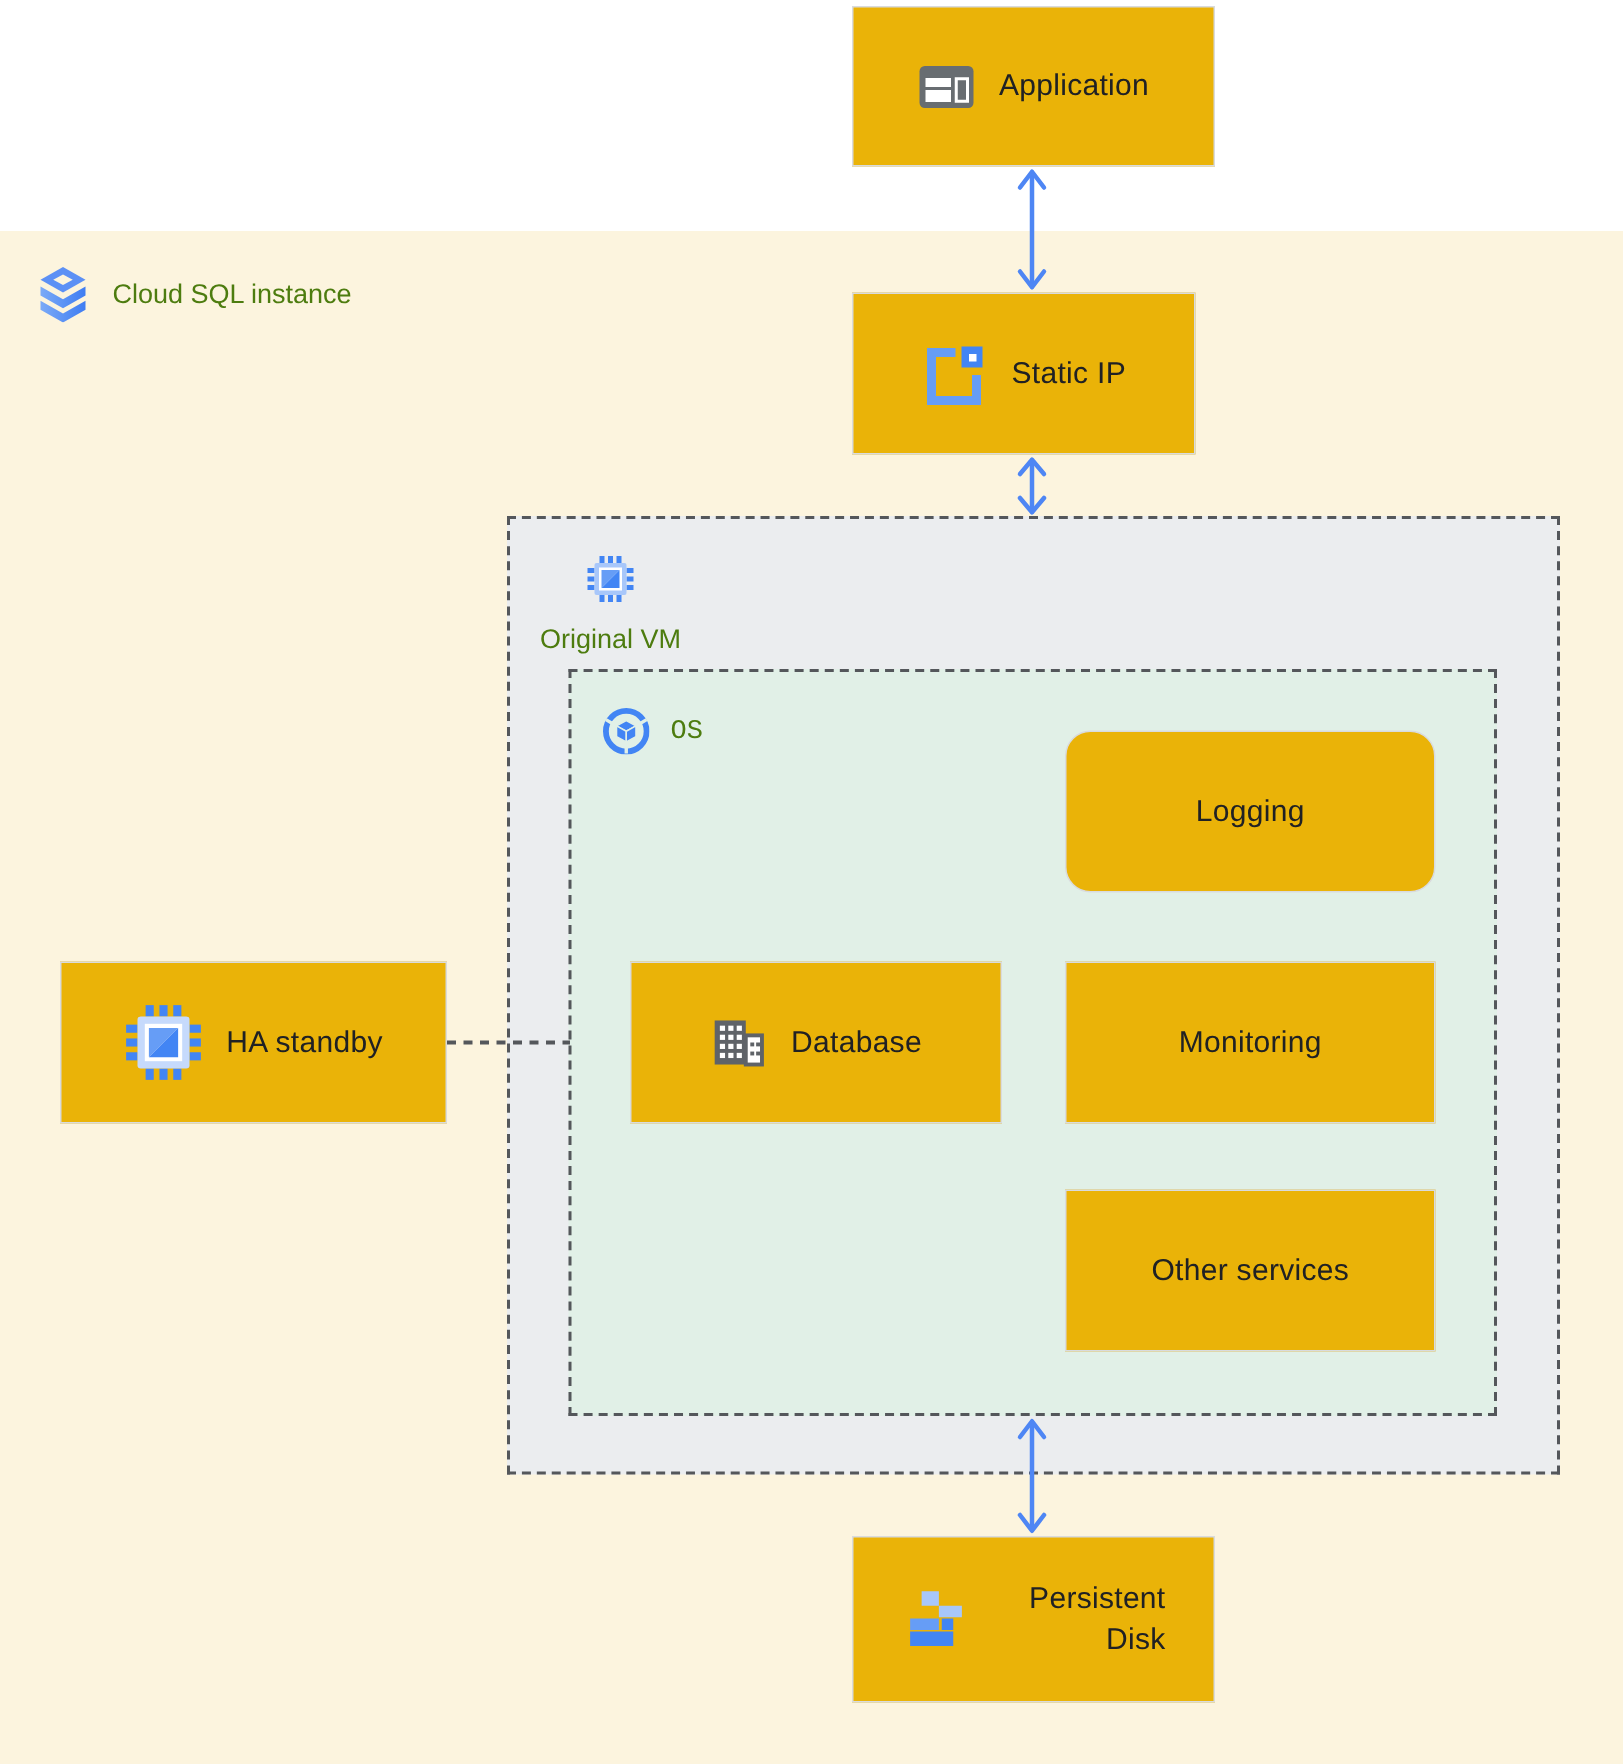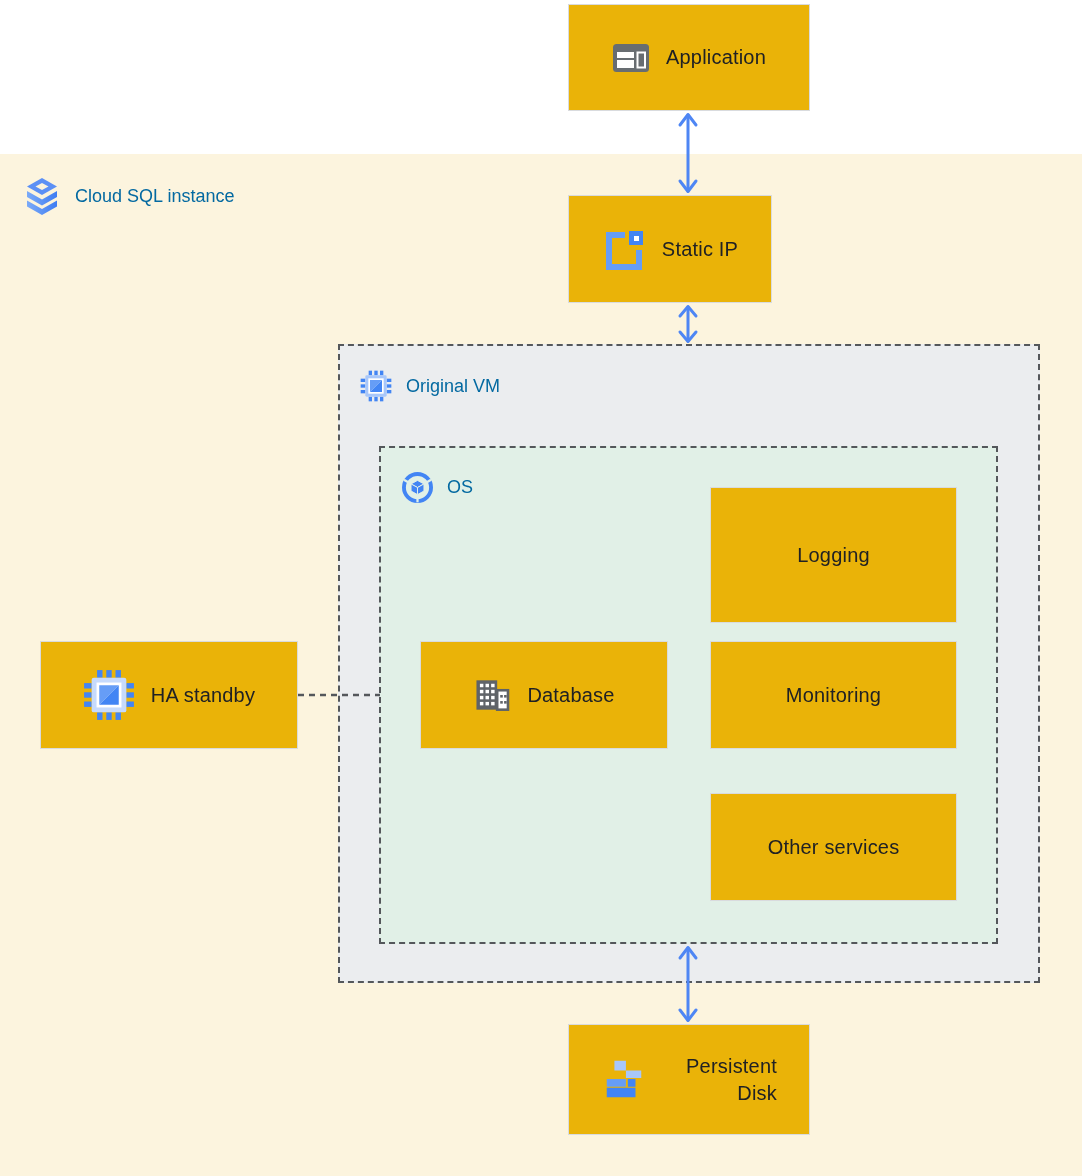--- a/index.html
+++ b/index.html
@@ -6,35 +6,35 @@
   #canvas{
     position:relative;width:1082px;height:1176px;overflow:hidden;
     font-family:"Liberation Sans",sans-serif;background:#ffffff;
   }
   .zone{
     position:absolute;left:0;top:154px;width:1082px;height:1022px;
     background:#FCF4DE;
   }
   .zone-label{
     position:absolute;display:flex;align-items:center;gap:15px;
-    color:#0369a1;font-size:18px;
+    color:#4d7c0f;font-size:18px;
   }
   .container-box{
     position:absolute;box-sizing:border-box;border:2px dashed #54575B;
   }
   .vm-box{left:338px;top:344px;width:702px;height:639px;background:#EBEDEF;}
   .os-box{left:379px;top:446px;width:619px;height:498px;background:#E1F0E7;}
   .card{
     position:absolute;box-sizing:border-box;background:#eab308;
     border:1px solid #D9DBDE;display:flex;align-items:center;justify-content:center;
     gap:16px;color:#202124;font-size:20px;letter-spacing:.2px;
   }
   .card-application{left:568px;top:4px;width:242px;height:107px;}
-  .card-static-ip{left:568px;top:195px;width:204px;height:108px;}
-  .card-logging{left:710px;top:487px;width:247px;height:136px;}
+  .card-static-ip{left:568px;top:195px;width:229px;height:108px;}
+  .card-logging{left:710px;top:487px;width:247px;height:108px;border-radius:17px;}
   .card-database{left:420px;top:641px;width:248px;height:108px;justify-content:center;}
   .card-monitoring{left:710px;top:641px;width:247px;height:108px;}
   .card-other{left:710px;top:793px;width:247px;height:108px;}
   .card-ha{left:40px;top:641px;width:258px;height:108px;}
   .card-pd{left:568px;top:1024px;width:242px;height:111px;gap:18px;}
   .pd-label{width:112px;line-height:27px;text-align:right;}
   .arrow{position:absolute;}
   .dash-link{position:absolute;}
   .icon{display:block;flex:0 0 auto;}
 </style>
@@ -58,21 +58,21 @@
       <polygon points="3,14 18,22.5 33,14 33,20 18,28.5 3,20" fill="url(#sqlgrad)"></polygon>
       <polygon points="3,23.5 18,32 33,23.5 33,29.5 18,38 3,29.5" fill="url(#sqlgrad)"></polygon>
     </svg>
     <span>Cloud SQL instance</span>
   </div>
 
   <div class="container-box vm-box"></div>
 
   <div class="container-box os-box"></div>
 
-  <div class="zone-label" style="left:360px;top:370px;gap:14px;">
+  <div class="zone-label" style="left:360px;top:370px;gap:14px;flex-direction:column;">
     <svg class="icon" width="32" height="32" viewBox="0 0 48 48">
       <g fill="#4285F4">
         <rect x="13" y="1" width="5" height="7"></rect>
           <rect x="21.5" y="1" width="5" height="7"></rect>
           <rect x="30" y="1" width="5" height="7"></rect>
         <rect x="13" y="40" width="5" height="7"></rect>
           <rect x="21.5" y="40" width="5" height="7"></rect>
           <rect x="30" y="40" width="5" height="7"></rect>
         <rect x="1" y="13" width="7" height="5"></rect>
           <rect x="1" y="21.5" width="7" height="5"></rect>
@@ -82,21 +82,21 @@
           <rect x="40" y="30" width="7" height="5"></rect>
       </g>
       <rect x="8" y="8" width="32" height="32" rx="2" fill="#A8C7FA"></rect>
       <rect x="12.5" y="12.5" width="23" height="23" fill="#ffffff"></rect>
       <polygon points="15,15 33,15 15,33" fill="#669DF6"></polygon>
       <polygon points="33,15 33,33 15,33" fill="#4285F4"></polygon>
     </svg>
     <span>Original VM</span>
   </div>
 
-  <div class="zone-label" style="left:402px;top:472px;gap:14px;">
+  <div class="zone-label" style="left:402px;top:472px;gap:14px;font-family:Liberation Mono, monospace;">
     <svg class="icon" width="31" height="31" viewBox="0 0 48 48">
       <circle cx="24" cy="24" r="21" fill="none" stroke="#4285F4" stroke-width="6"></circle>
       <polygon points="24,13 34,18.5 24,24 14,18.5" fill="#4285F4" stroke="#E1F0E7" stroke-width="1.5"></polygon>
       <polygon points="14,18.5 24,24 24,35 14,29.5" fill="#4285F4" stroke="#E1F0E7" stroke-width="1.5"></polygon>
       <polygon points="34,18.5 24,24 24,35 34,29.5" fill="#4285F4" stroke="#E1F0E7" stroke-width="1.5"></polygon>
       <line x1="14" y1="18.5" x2="3" y2="12" stroke="#E1F0E7" stroke-width="3.5"></line>
       <line x1="34" y1="18.5" x2="45" y2="12" stroke="#E1F0E7" stroke-width="3.5"></line>
       <line x1="24" y1="35" x2="24" y2="47" stroke="#E1F0E7" stroke-width="3.5"></line>
     </svg>
     <span>OS</span>

